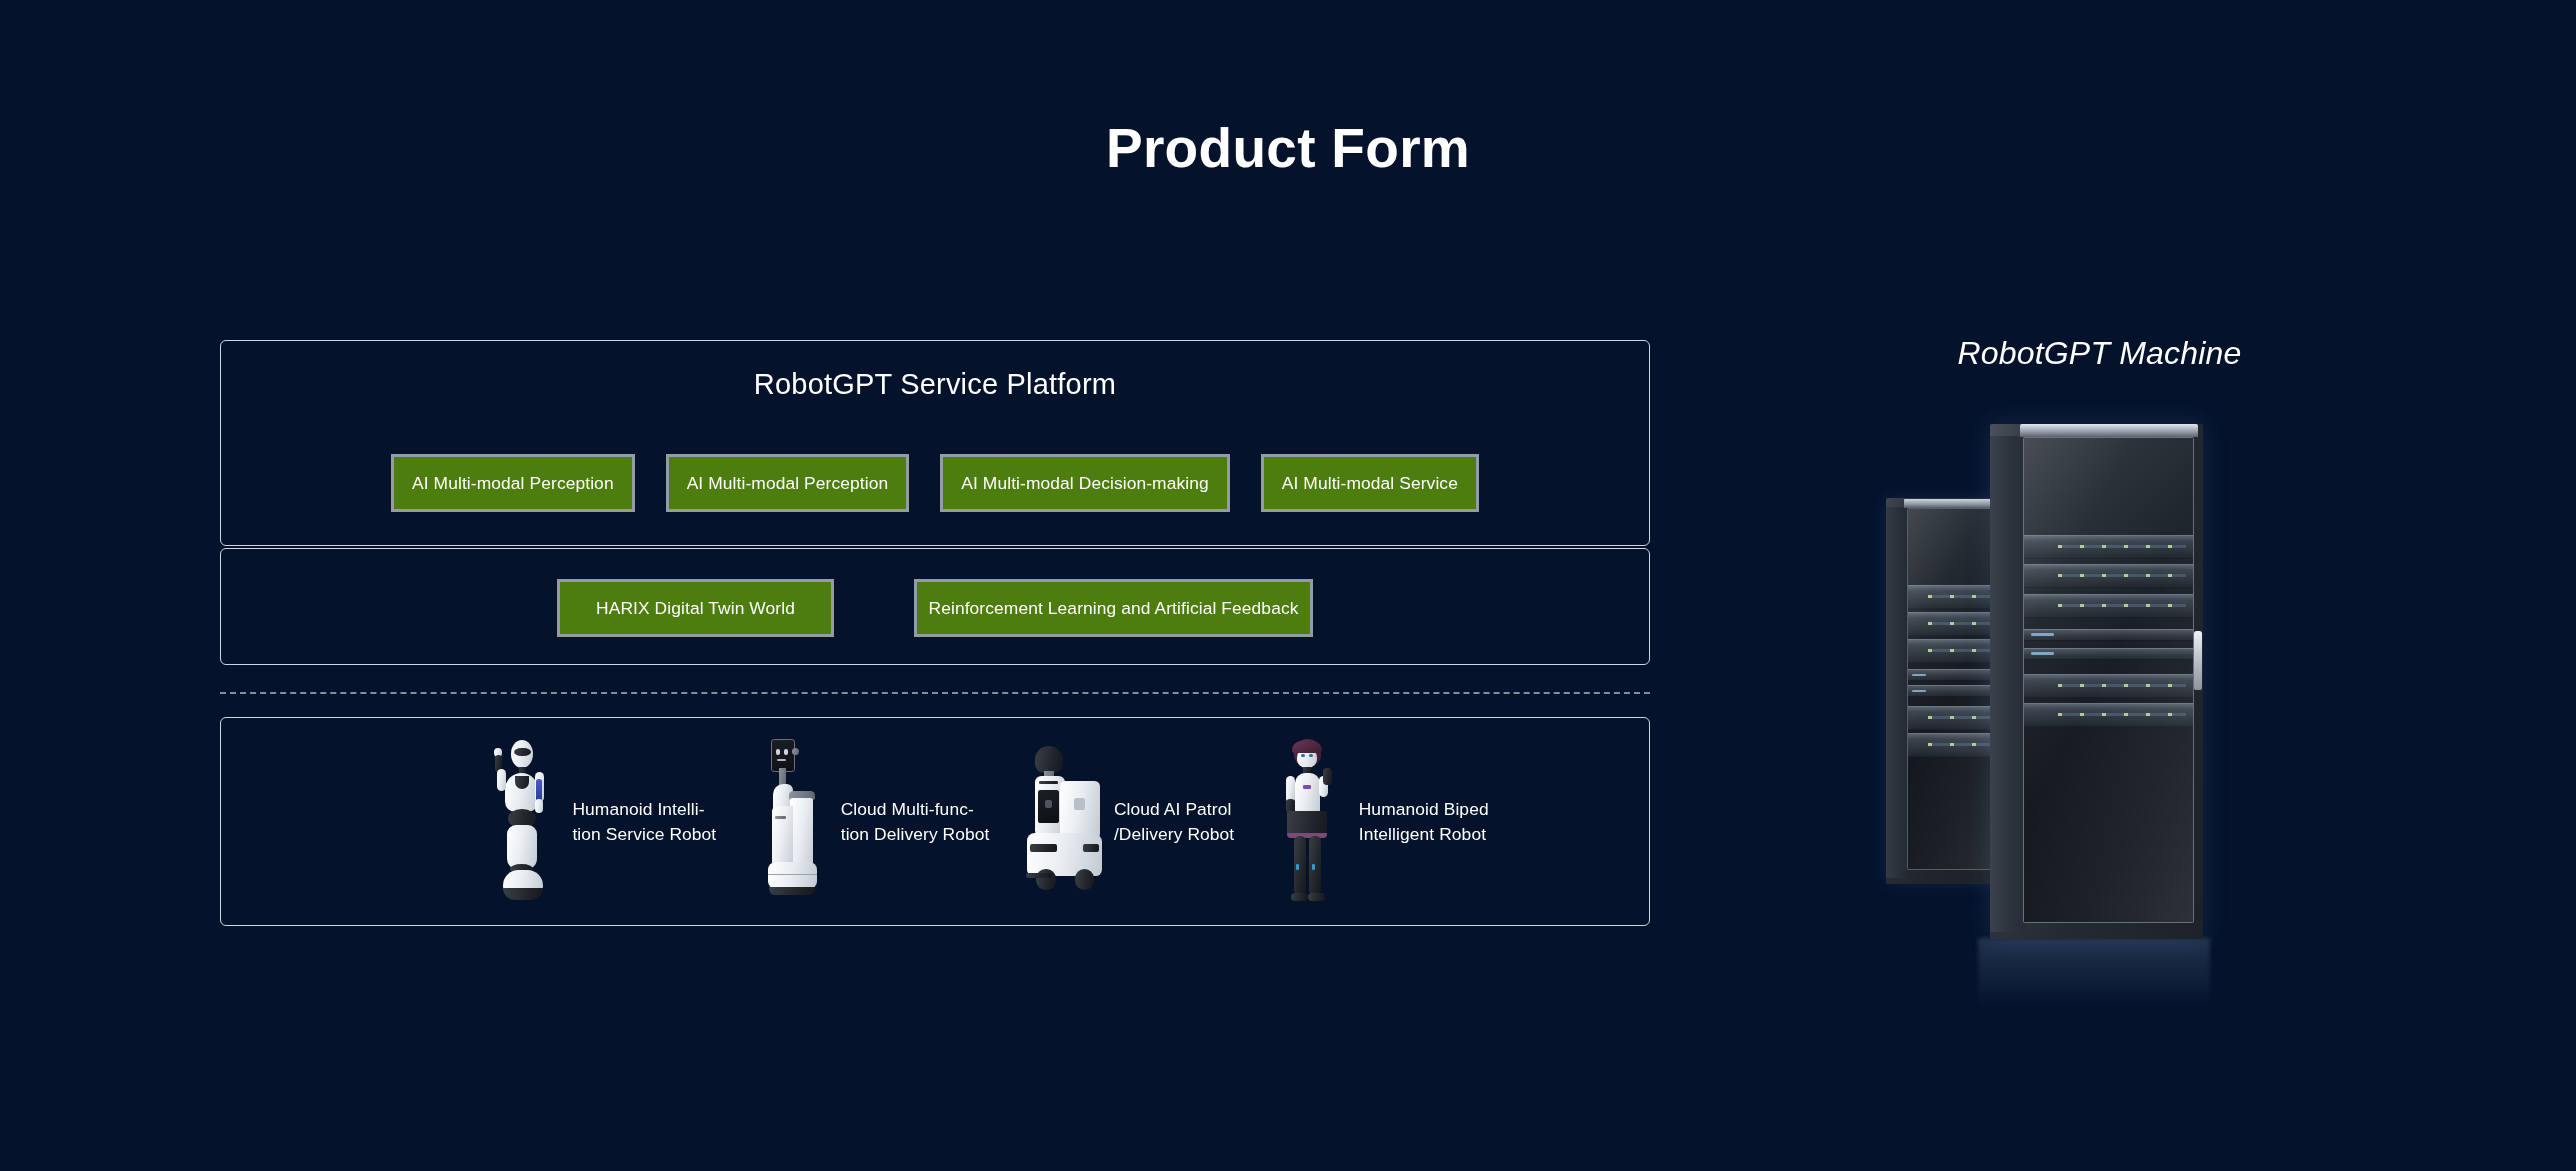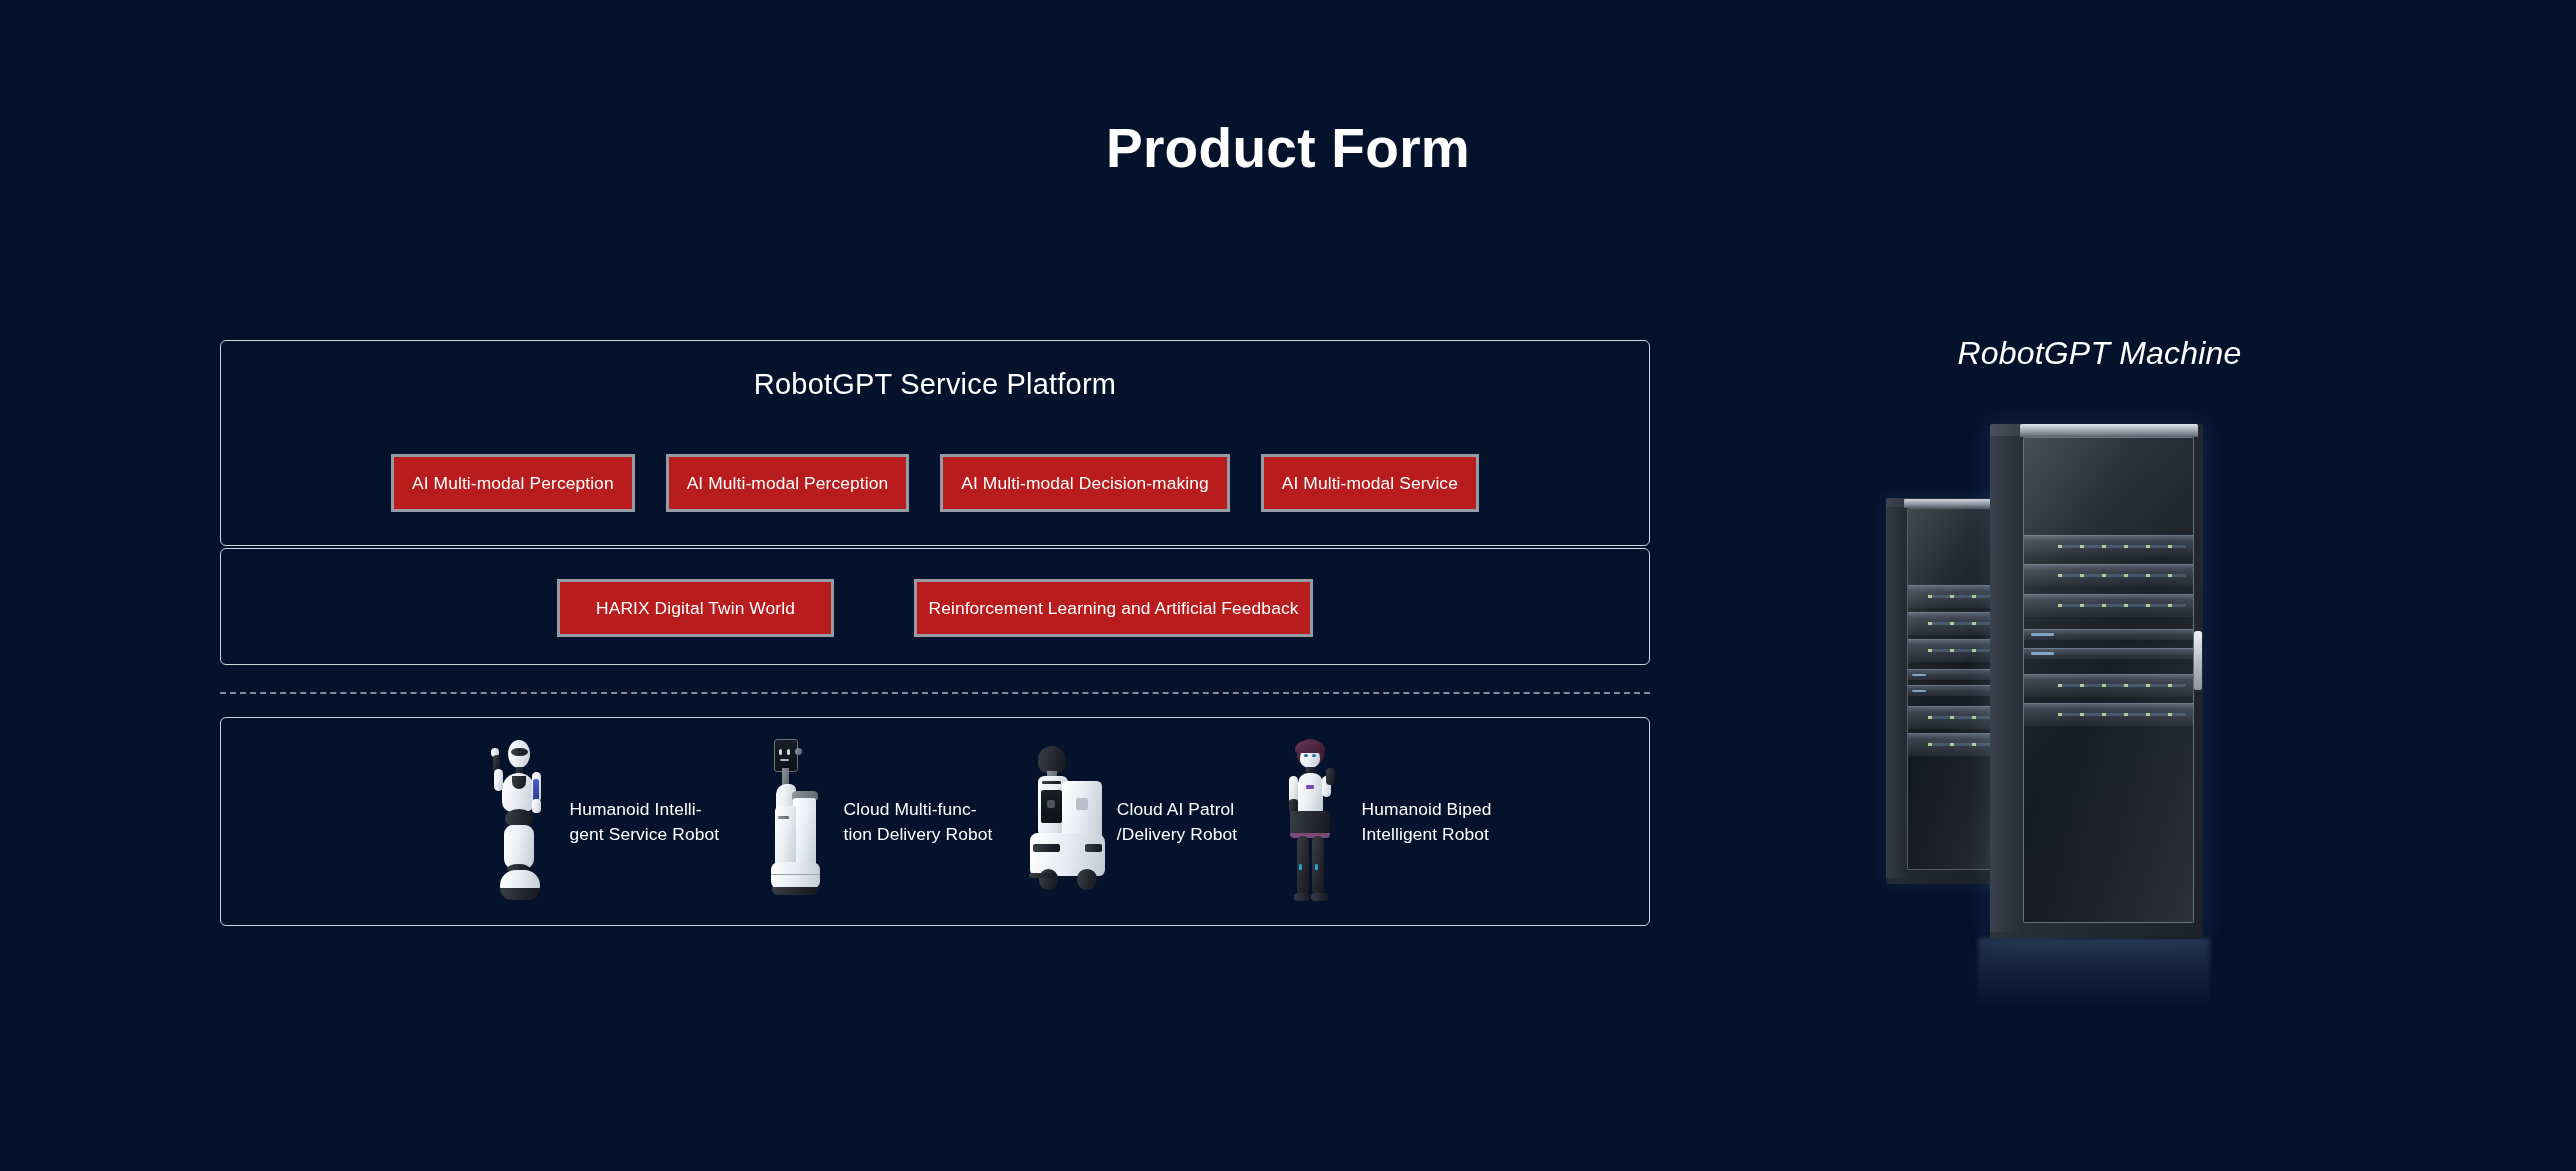--- a/index.html
+++ b/index.html
@@ -67,21 +67,21 @@
     align-items: flex-start;
   }
 
   .chip-row-primary {
     top: 113px;
     gap: 31px;
     padding: 0 33px;
   }
 
   .chip {
-    background: #b91c1c;
+    background: #4d7c0f;
     border: 3.2px solid #959ba4;
     box-sizing: border-box;
     color: #ffffff;
     display: flex;
     align-items: center;
     justify-content: center;
     text-align: center;
     font-size: 17.4px;
     letter-spacing: 0.1px;
     line-height: 1.2;
@@ -363,21 +363,21 @@
           <div class="rb rb-white" style="left:57px;top:36px;width:9px;height:30px;border-radius:4.5px;"></div>
           <div class="rb" style="left:58px;top:43px;width:5.8px;height:22px;border-radius:2.6px;background:linear-gradient(180deg,#4b5bd0 0%,#2b3b8c 100%);"></div>
           <div class="rb rb-white" style="left:57px;top:63px;width:8.4px;height:14px;border-radius:3.9px;"></div>
           <div class="rb rb-dark" style="left:30px;top:73px;width:28px;height:19.3px;border-radius:14px/9.7px;"></div>
           <div class="rb rb-white" style="left:29px;top:89px;width:30px;height:45px;border-radius:9px 9px 11.6px 11.6px;"></div>
           <div class="rb rb-dark" style="left:32px;top:128px;width:23px;height:10.3px;border-radius:11.6px/5.2px;"></div>
           <div class="rb rb-white" style="left:24.5px;top:134px;width:40px;height:27px;border-radius:19.3px 19.3px 14px 14px;"></div>
           <div class="rb rb-dark" style="left:24.5px;top:152px;width:40px;height:11.6px;border-radius:0 0 13px 13px;"></div>
         </div>
         <div class="robot-label">Humanoid Intelli-
-gent Service Robot</div>
+tion Service Robot</div>
       </div>
 
       <div class="robot-item">
         <div class="robot-art">
           <div class="rb rb-screen" style="left:24.5px;top:2.6px;width:22px;height:31px;border-radius:3.2px;border:0.6px solid #6a717b;"></div>
           <div class="rb" style="left:30px;top:13px;width:3.2px;height:5.8px;border-radius:1.9px;background:#cfd6de;"></div>
           <div class="rb" style="left:38px;top:13px;width:3.2px;height:5.8px;border-radius:1.9px;background:#cfd6de;"></div>
           <div class="rb" style="left:31px;top:23px;width:9px;height:1.9px;border-radius:1.3px;background:#aeb6bf;"></div>
           <div class="rb rb-mid" style="left:46px;top:11.6px;width:7px;height:7.7px;border-radius:3.9px;"></div>
           <div class="rb rb-mid" style="left:33px;top:32px;width:6.4px;height:19.3px;"></div>

